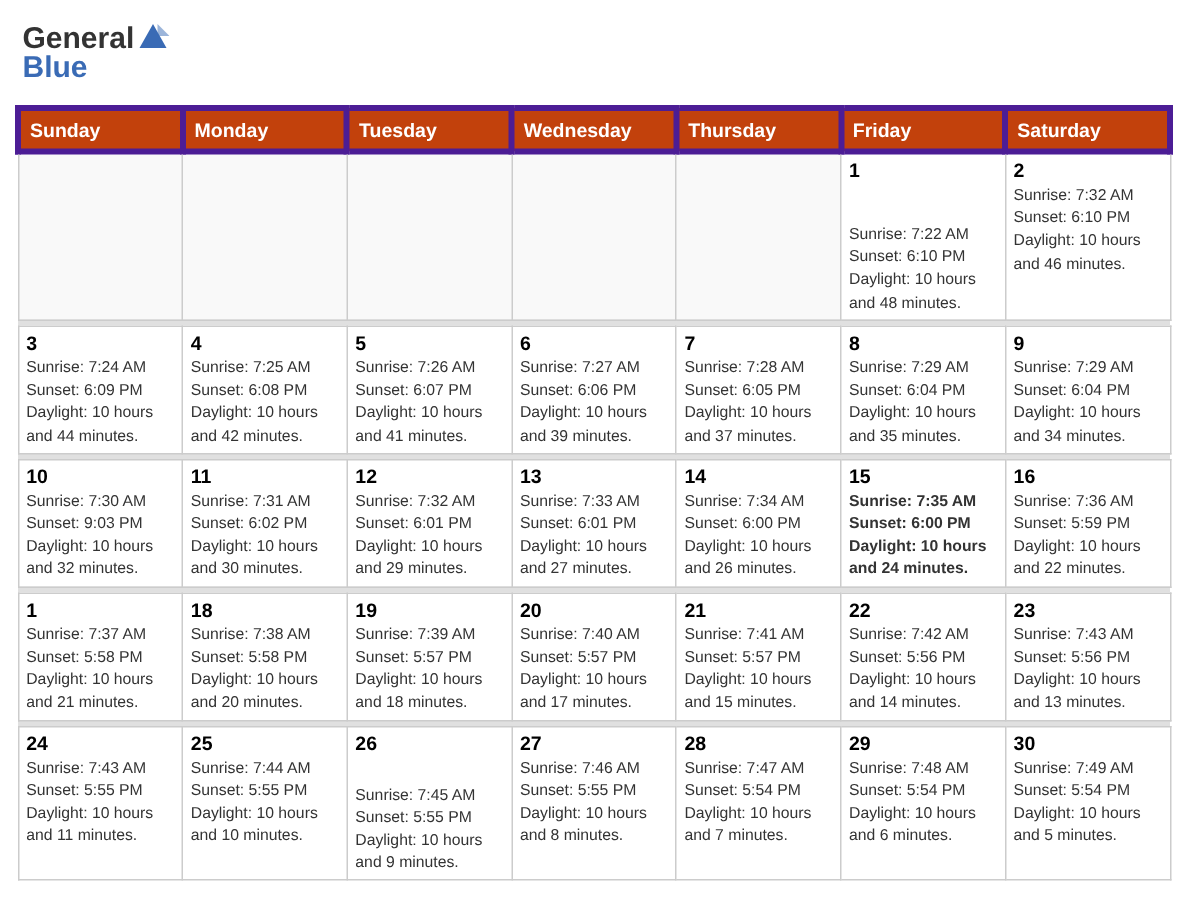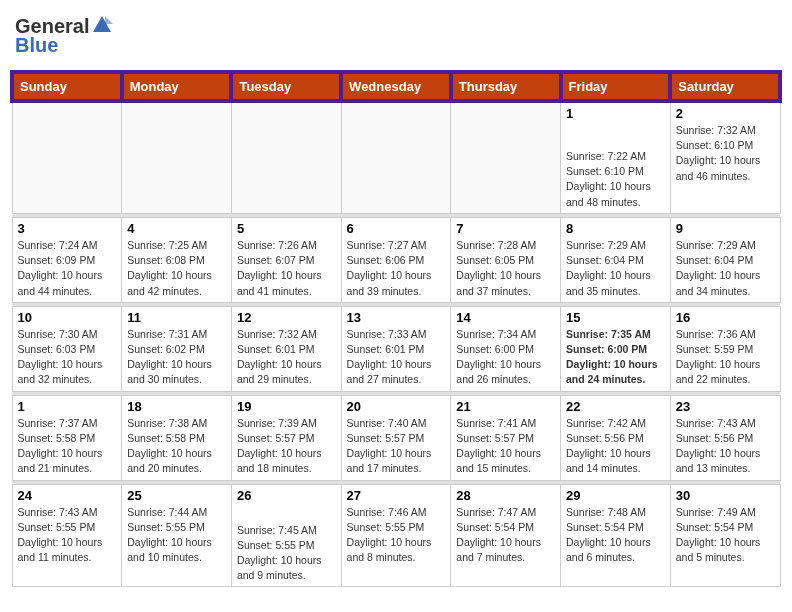--- a/index.html
+++ b/index.html
@@ -170,21 +170,21 @@
 Daylight: 10 hours and 34 minutes.</div>
         </td>
       </tr>
       <tr>
         <td colspan="7" style="padding: 0px; height: 4px; background-color: rgb(224, 224, 224); border: none;"></td>
       </tr>
       <tr class="week-row">
         <td>
           <span class="day-number">10</span>
           <div class="day-info" style="white-space: pre-line;">Sunrise: 7:30 AM
-Sunset: 6:03 PM
+Sunset: 9:03 PM
 Daylight: 10 hours and 32 minutes.</div>
         </td>
         <td>
           <span class="day-number">11</span>
           <div class="day-info" style="white-space: pre-line;">Sunrise: 7:31 AM
 Sunset: 6:02 PM
 Daylight: 10 hours and 30 minutes.</div>
         </td>
         <td>
           <span class="day-number">12</span>

